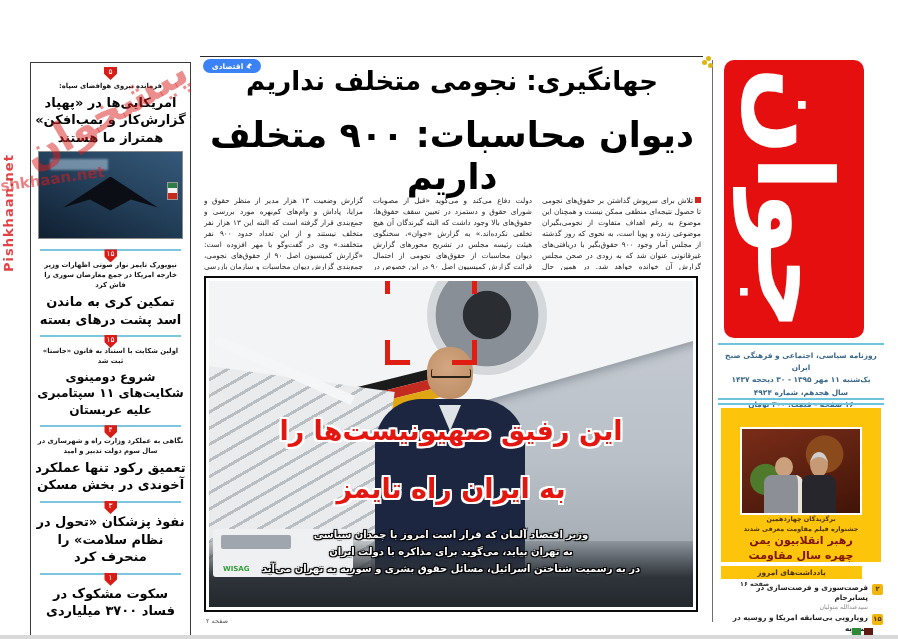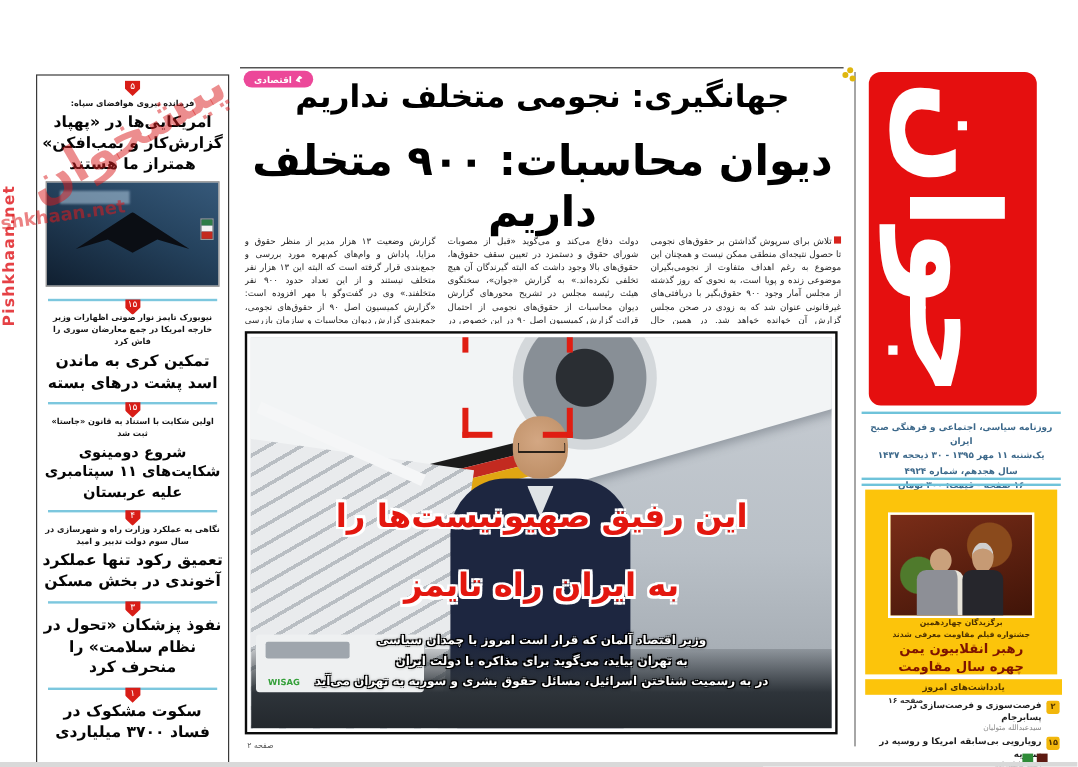--- a/index.html
+++ b/index.html
@@ -32,21 +32,21 @@
   .drone{position:absolute;left:14%;top:28%;width:72%;height:46%;background:#0b0e14;
     clip-path:polygon(50% 0,96% 78%,70% 58%,50% 86%,30% 58%,4% 78%);}
   .drone-glint{position:absolute;left:8%;top:8%;width:40%;height:12%;background:rgba(190,215,235,.5);filter:blur(1px);}
   .thumb-flag{position:absolute;right:4px;top:34%;width:9px;height:16px;display:flex;flex-direction:column;border:0.5px solid #999;}
   .thumb-flag i{flex:1;}
   .thumb-flag i:nth-child(1){background:#2e7d47;}
   .thumb-flag i:nth-child(2){background:#f3f3f3;}
   .thumb-flag i:nth-child(3){background:#c42a1e;}
   
   .top-rule{position:absolute;left:200px;top:56px;width:503px;height:1px;background:#2b2b2b;}
-  .section-pill{position:absolute;left:203px;top:59px;width:58px;height:14px;background:#ec4899;
+  .section-pill{position:absolute;left:203px;top:59px;width:58px;height:14px;background:#3b82f6;
     border-radius:8px;color:#fff;font-size:7.5px;font-weight:bold;display:flex;align-items:center;
     justify-content:center;gap:3px;z-index:3;}
   .section-pill .mark{width:6px;height:6px;background:#fff;clip-path:polygon(0 70%,55% 0,100% 35%,55% 55%,70% 100%);}
   .hl1{position:absolute;left:204px;top:66px;width:496px;text-align:center;font-size:26px;
     font-weight:bold;color:#000;line-height:1.2;letter-spacing:-0.5px;}
   .hl2{position:absolute;left:204px;top:114px;width:496px;text-align:center;font-size:35px;
     font-weight:bold;color:#000;line-height:1.2;letter-spacing:-0.5px;}
   .lead-row{position:absolute;left:204px;top:196px;width:497px;height:74px;display:flex;
     gap:10px;direction:rtl;}
   .lead-col{flex:1;font-size:7.3px;line-height:1.5;text-align:justify;color:#1c1c1c;overflow:hidden;}
@@ -119,21 +119,21 @@
   .fig .fhead{width:18px;height:20px;border-radius:50%;background:#caa17c;margin:0 auto;}
   .fig .fbody{width:34px;height:38px;border-radius:8px 8px 0 0;margin-top:-2px;}
   .fig.left{left:22px;}
   .fig.left .fbody{background:#8d8f96;border-right:5px solid #e8e4da;}
   .fig.right{right:24px;}
   .fig.right .fhead{background:#c69a74;border-top:5px solid #cfcfcf;}
   .fig.right .fbody{background:#26262c;}
   .festival-kicker{font-size:6.4px;font-weight:bold;color:#4c3000;text-align:center;line-height:1.5;}
   .festival-hl{font-size:11px;font-weight:bold;color:#7e1400;text-align:center;line-height:1.35;}
   .festival-page{font-size:6.4px;font-weight:bold;color:#333;text-align:left;margin-top:1px;}
-  .notes-header{position:absolute;left:721px;top:566px;width:164px;height:13px;background:#fcc40b;
+  .notes-header{position:absolute;left:721px;top:566px;width:141px;height:13px;background:#fcc40b;
     font-size:7.4px;font-weight:bold;color:#4c3000;text-align:center;line-height:13px;}
   .notes{position:absolute;left:721px;top:583px;width:162px;display:flex;flex-direction:column;gap:3px;}
   .note{display:flex;gap:4px;align-items:flex-start;}
   .note-badge{flex:none;width:11px;height:11px;background:#f2b70c;color:#4c3000;font-size:6.8px;
     font-weight:bold;text-align:center;line-height:11px;border-radius:2px;margin-top:1px;}
   .note-title{font-size:7.3px;font-weight:bold;color:#1e1e1e;line-height:1.4;}
   .note-author{font-size:6.2px;color:#8b8b8b;}
   .corner-logos{position:absolute;left:852px;top:628px;display:flex;gap:3px;direction:ltr;}
   .corner-logos i{width:9px;height:9px;display:block;}
   .corner-logos i.g{background:#2e8b37;}

